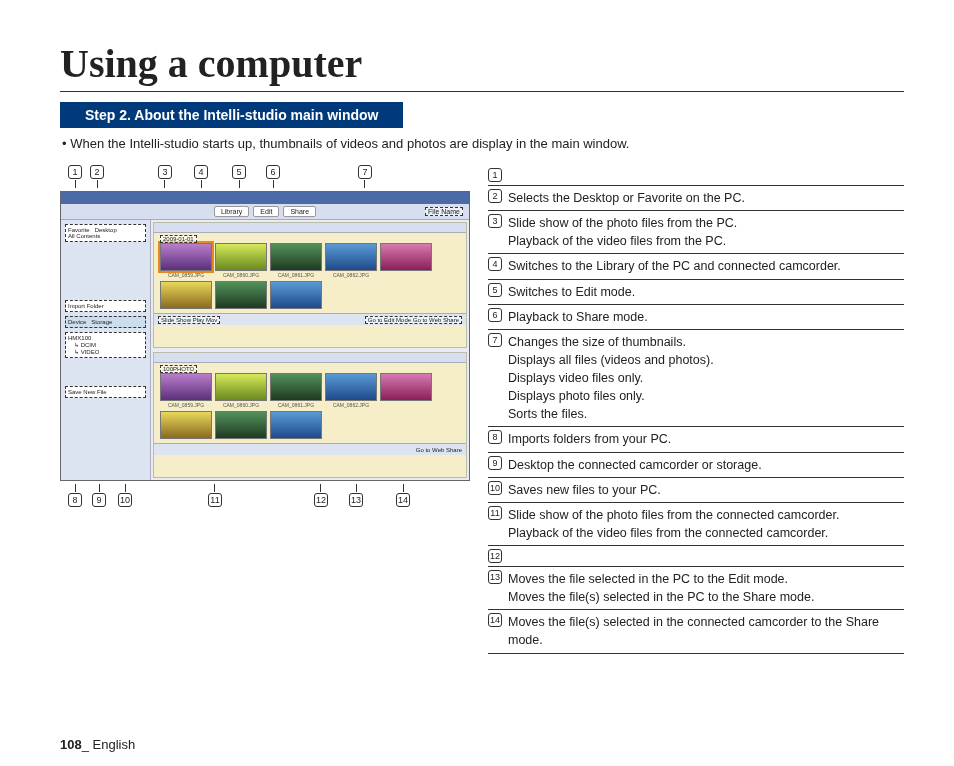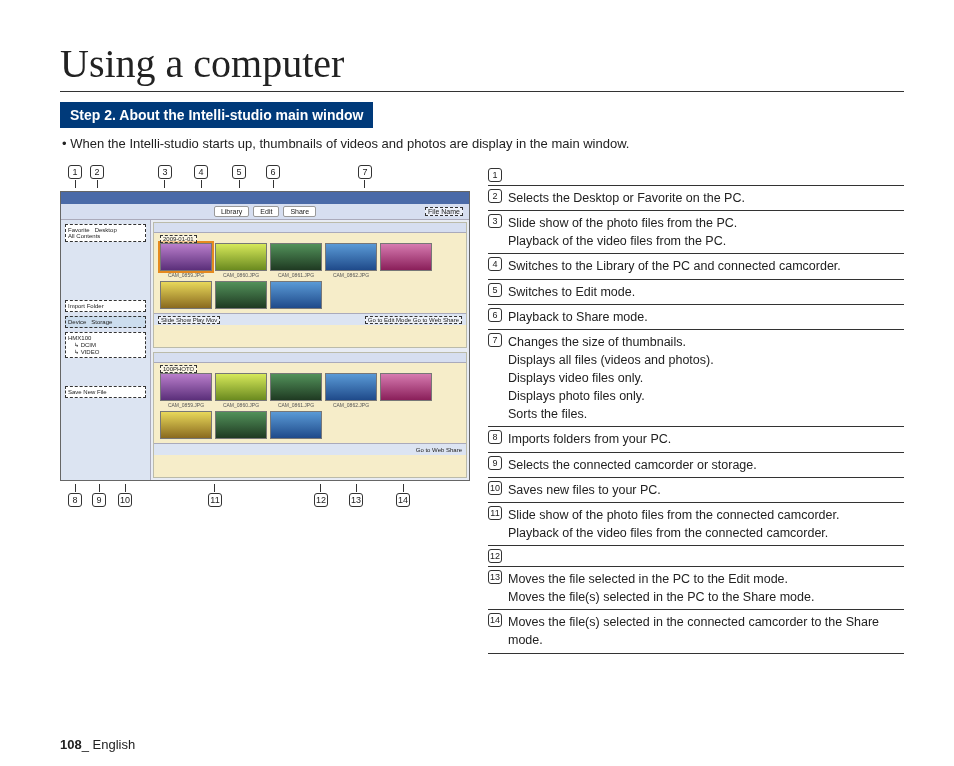--- a/index.html
+++ b/index.html
@@ -1,19 +1,19 @@
 <!DOCTYPE html>
 <html><head>
 <meta charset="utf-8">
 <style>
   * { box-sizing: border-box; margin: 0; padding: 0; }
   body { font-family: Arial, Helvetica, sans-serif; background: #fff; width: 954px; height: 766px; position: relative; color: #222; }
   .page { padding: 40px 50px 20px 60px; }
-  .title { font-family: "Times New Roman", serif; font-size: 40px; font-weight: 400; border-bottom: 1px solid #333; padding-bottom: 4px; margin-bottom: 10px; }
-  .step { background: #003a7a; color: #fff; font-weight: bold; font-size: 14px; padding: 5px 10px; display: inline-block; margin-bottom: 8px; }
+  .title { font-family: "Times New Roman", serif; font-size: 40px; font-weight: 700; border-bottom: 1px solid #333; padding-bottom: 4px; margin-bottom: 10px; }
+  .step { background: #003a7a; color: #fff; font-weight: bold; font-size: 14px; padding: 5px 25px; display: inline-block; margin-bottom: 8px; }
   .bullet { font-size: 13px; margin-bottom: 14px; padding-left: 12px; text-indent: -10px; }
   .content { display: flex; gap: 18px; }
   .left { width: 410px; position: relative; }
   .right { flex: 1; font-size: 12.5px; }
   .row { display: flex; align-items: flex-start; border-bottom: 1px solid #333; padding: 3px 0; }
   .num { width: 20px; flex-shrink: 0; font-size: 11px; }
   .numbox { display: inline-block; border: 1px solid #333; border-radius: 3px; width: 14px; height: 14px; text-align: center; line-height: 12px; font-size: 9px; }
   .desc { flex: 1; line-height: 1.45; }
   .footer { position: absolute; bottom: 14px; left: 60px; font-size: 13px; }
   .footer b { font-weight: bold; }
@@ -222,21 +222,21 @@
         <div class="row">
           <div class="num"><span class="numbox">7</span></div>
           <div class="desc">Changes the size of thumbnails.<br>Displays all files (videos and photos).<br>Displays video files only.<br>Displays photo files only.<br>Sorts the files.</div>
         </div>
         <div class="row">
           <div class="num"><span class="numbox">8</span></div>
           <div class="desc">Imports folders from your PC.</div>
         </div>
         <div class="row">
           <div class="num"><span class="numbox">9</span></div>
-          <div class="desc">Selects the connected camcorder or storage.</div>
+          <div class="desc">Desktop the connected camcorder or storage.</div>
         </div>
         <div class="row">
           <div class="num"><span class="numbox">10</span></div>
           <div class="desc">Saves new files to your PC.</div>
         </div>
         <div class="row">
           <div class="num"><span class="numbox">11</span></div>
           <div class="desc">Slide show of the photo files from the connected camcorder.<br>Playback of the video files from the connected camcorder.</div>
         </div>
         <div class="row">

